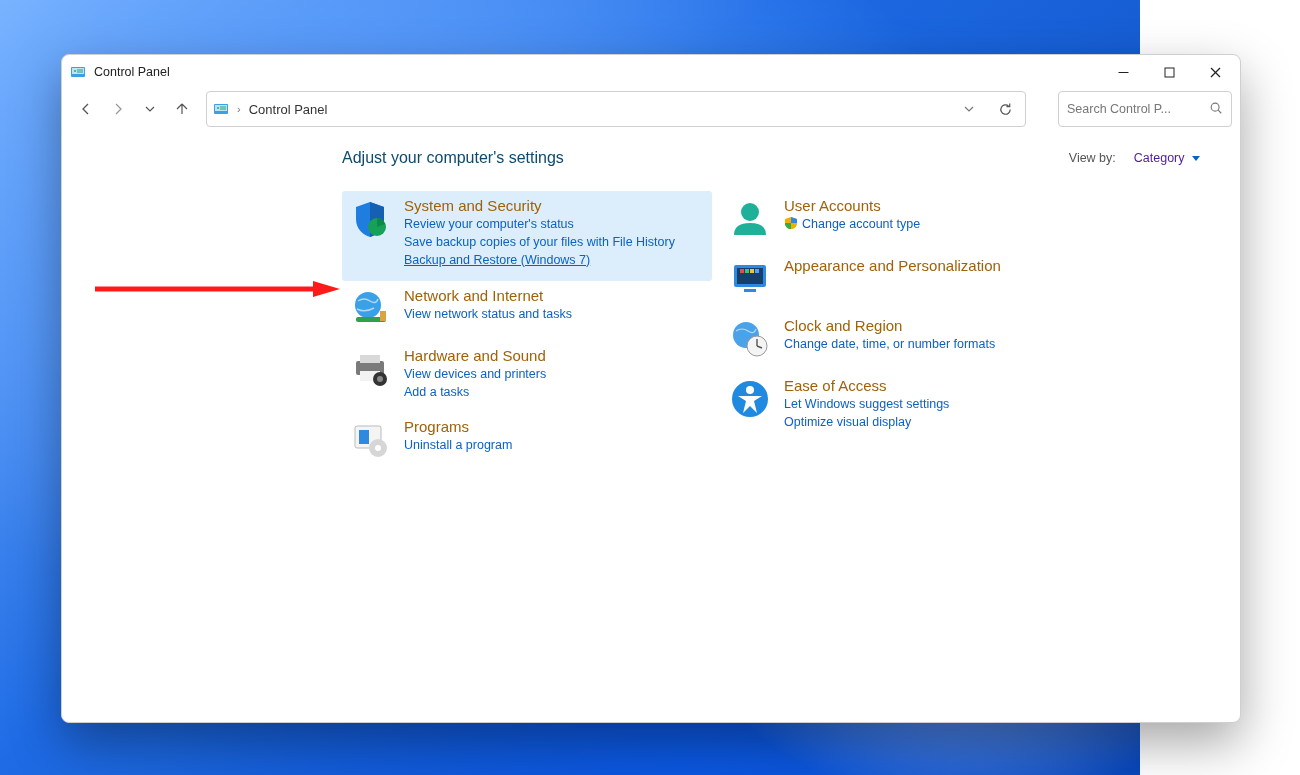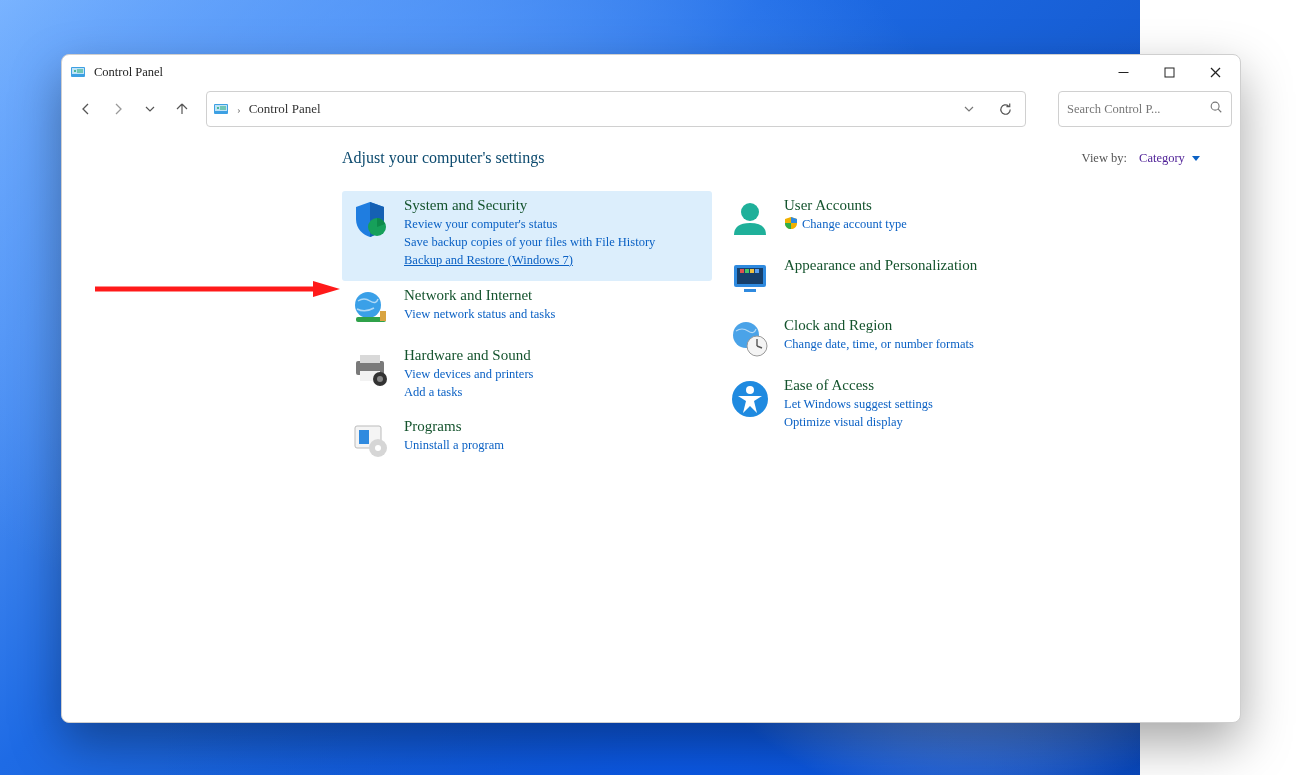--- a/index.html
+++ b/index.html
@@ -18,21 +18,20 @@
     position: relative;
     width: 1140px;
     height: 775px;
     background:
       radial-gradient(circle at 85% 60%, #ffffff 0%, rgba(255,255,255,0) 32%),
       radial-gradient(ellipse at 105% 42%, #0a4ac8 0%, rgba(10,74,200,0) 45%),
       radial-gradient(ellipse at 60% 110%, #0a58e6 0%, rgba(10,88,230,0) 55%),
       radial-gradient(ellipse at 35% 30%, #5ea0ff 0%, rgba(94,160,255,0) 55%),
       linear-gradient(135deg, #7db6ff 0%, #1e6be5 40%, #0945b5 100%);
     background-color: #1e6be5;
-    font-family: Liberation Serif, serif;
   }
 
   .window {
     position: absolute;
     left: 61px;
     top: 54px;
     width: 1178px;
     height: 667px;
     background: #ffffff;
     border: 1px solid #cfcfcf;
@@ -141,21 +140,21 @@
   .page-header h1 {
     font-size: 16px;
     font-weight: 400;
     color: #0c4a6e;
     margin:0;
   }
   .page-header .viewby {
     margin-left:auto;
     display:flex;
     align-items:center;
-    gap:12px;
+    gap:18px;
     font-size:12.5px;
   }
   .page-header .viewby .lbl { color:#555; }
   .page-header .viewby .val { color:#4c1d95; }
   .page-header .viewby .tri {
     width:0;height:0;border-left:4px solid transparent;border-right:4px solid transparent;border-top:5px solid #0b61c4;
     display:inline-block; margin-left:4px; vertical-align: middle;
   }
 
   .columns {
@@ -179,21 +178,21 @@
   }
   .cat .icon {
     width: 40px; height: 40px;
     flex: 0 0 40px;
     display:flex; align-items:flex-start; justify-content:center;
     padding-top: 2px;
   }
   .cat .body { flex:1; }
   .cat .title {
     font-size: 15px;
-    color: #14532d;
+    color: #a16207;
     margin-bottom: 2px;
   }
   .cat .link {
     font-size: 12.5px;
     color: #0b61c4;
     line-height: 1.35;
     display:block;
     margin-top: 1px;
   }
   .cat .link.underlined { text-decoration: underline; }

